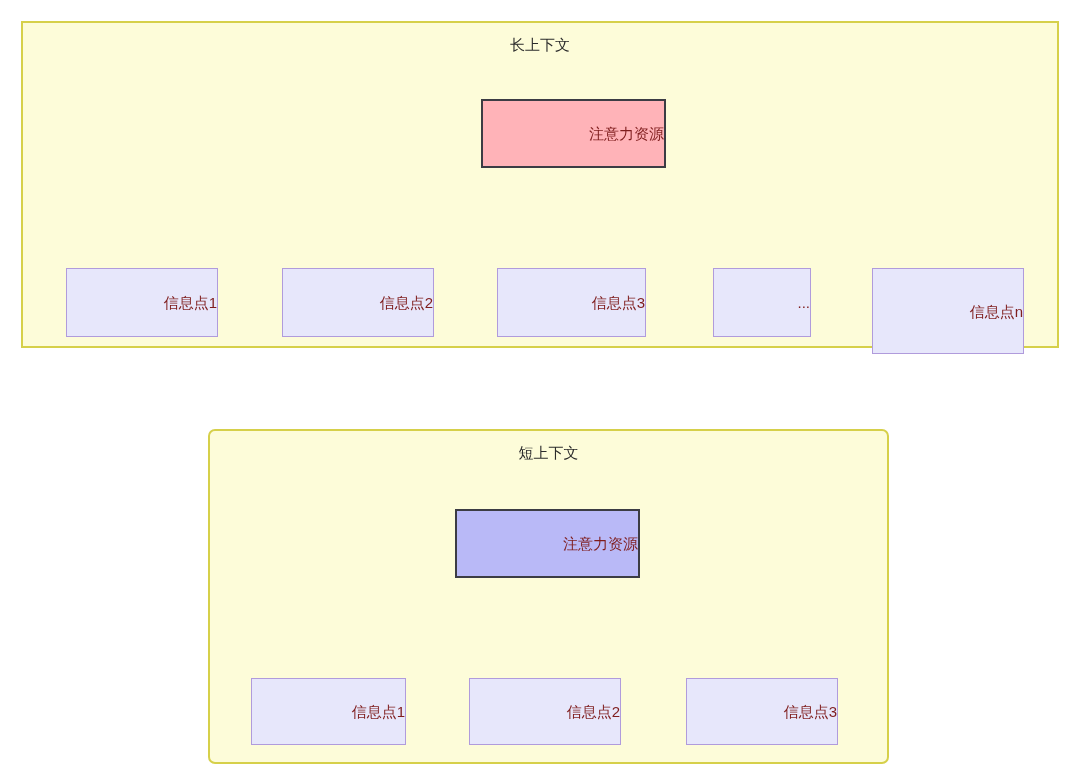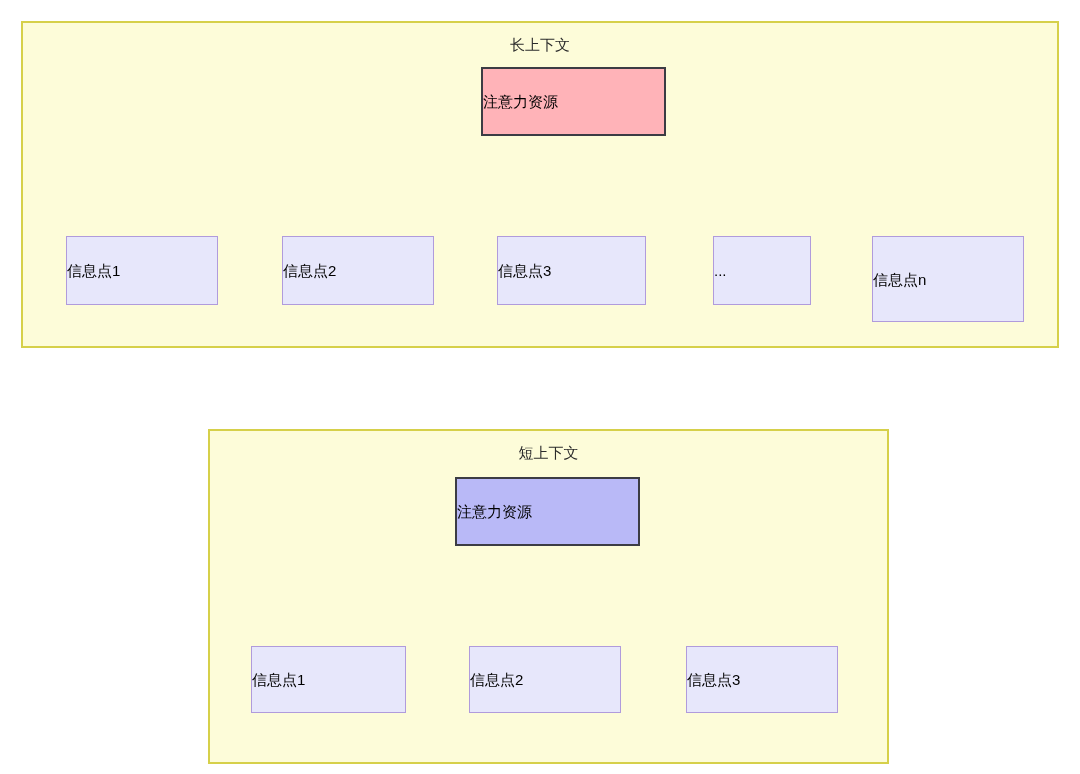--- a/index.html
+++ b/index.html
@@ -31,44 +31,46 @@
     left: 21px;
     top: 21px;
     width: 1038px;
     height: 327px;
   }
   #group-short {
     left: 208px;
     top: 429px;
     width: 681px;
     height: 335px;
+    border-radius: 7px;
   }
   .group-title {
     position: absolute;
     left: 0;
     right: 0;
     text-align: center;
     font-size: 15px;
     color: #2b2b2b;
     line-height: 1;
     white-space: nowrap;
   }
   #group-long-title { top: 14px; }
   #group-short-title { top: 14px; }
 
   .node {
     position: absolute;
     box-sizing: border-box;
     display: flex;
     align-items: center;
-    justify-content: flex-start;
+    justify-content: flex-end;
     font-size: 15px;
-    color: #000000;
+    color: #7f1d1d;
     line-height: 1;
     white-space: nowrap;
+    margin-top: 32px;
   }
   .node-root-pink {
     background: #ffb3b8;
     border: 2px solid #3c3c44;
   }
   .node-root-blue {
     background: #b9b9f7;
     border: 2px solid #3c3c44;
   }
   .node-leaf {

